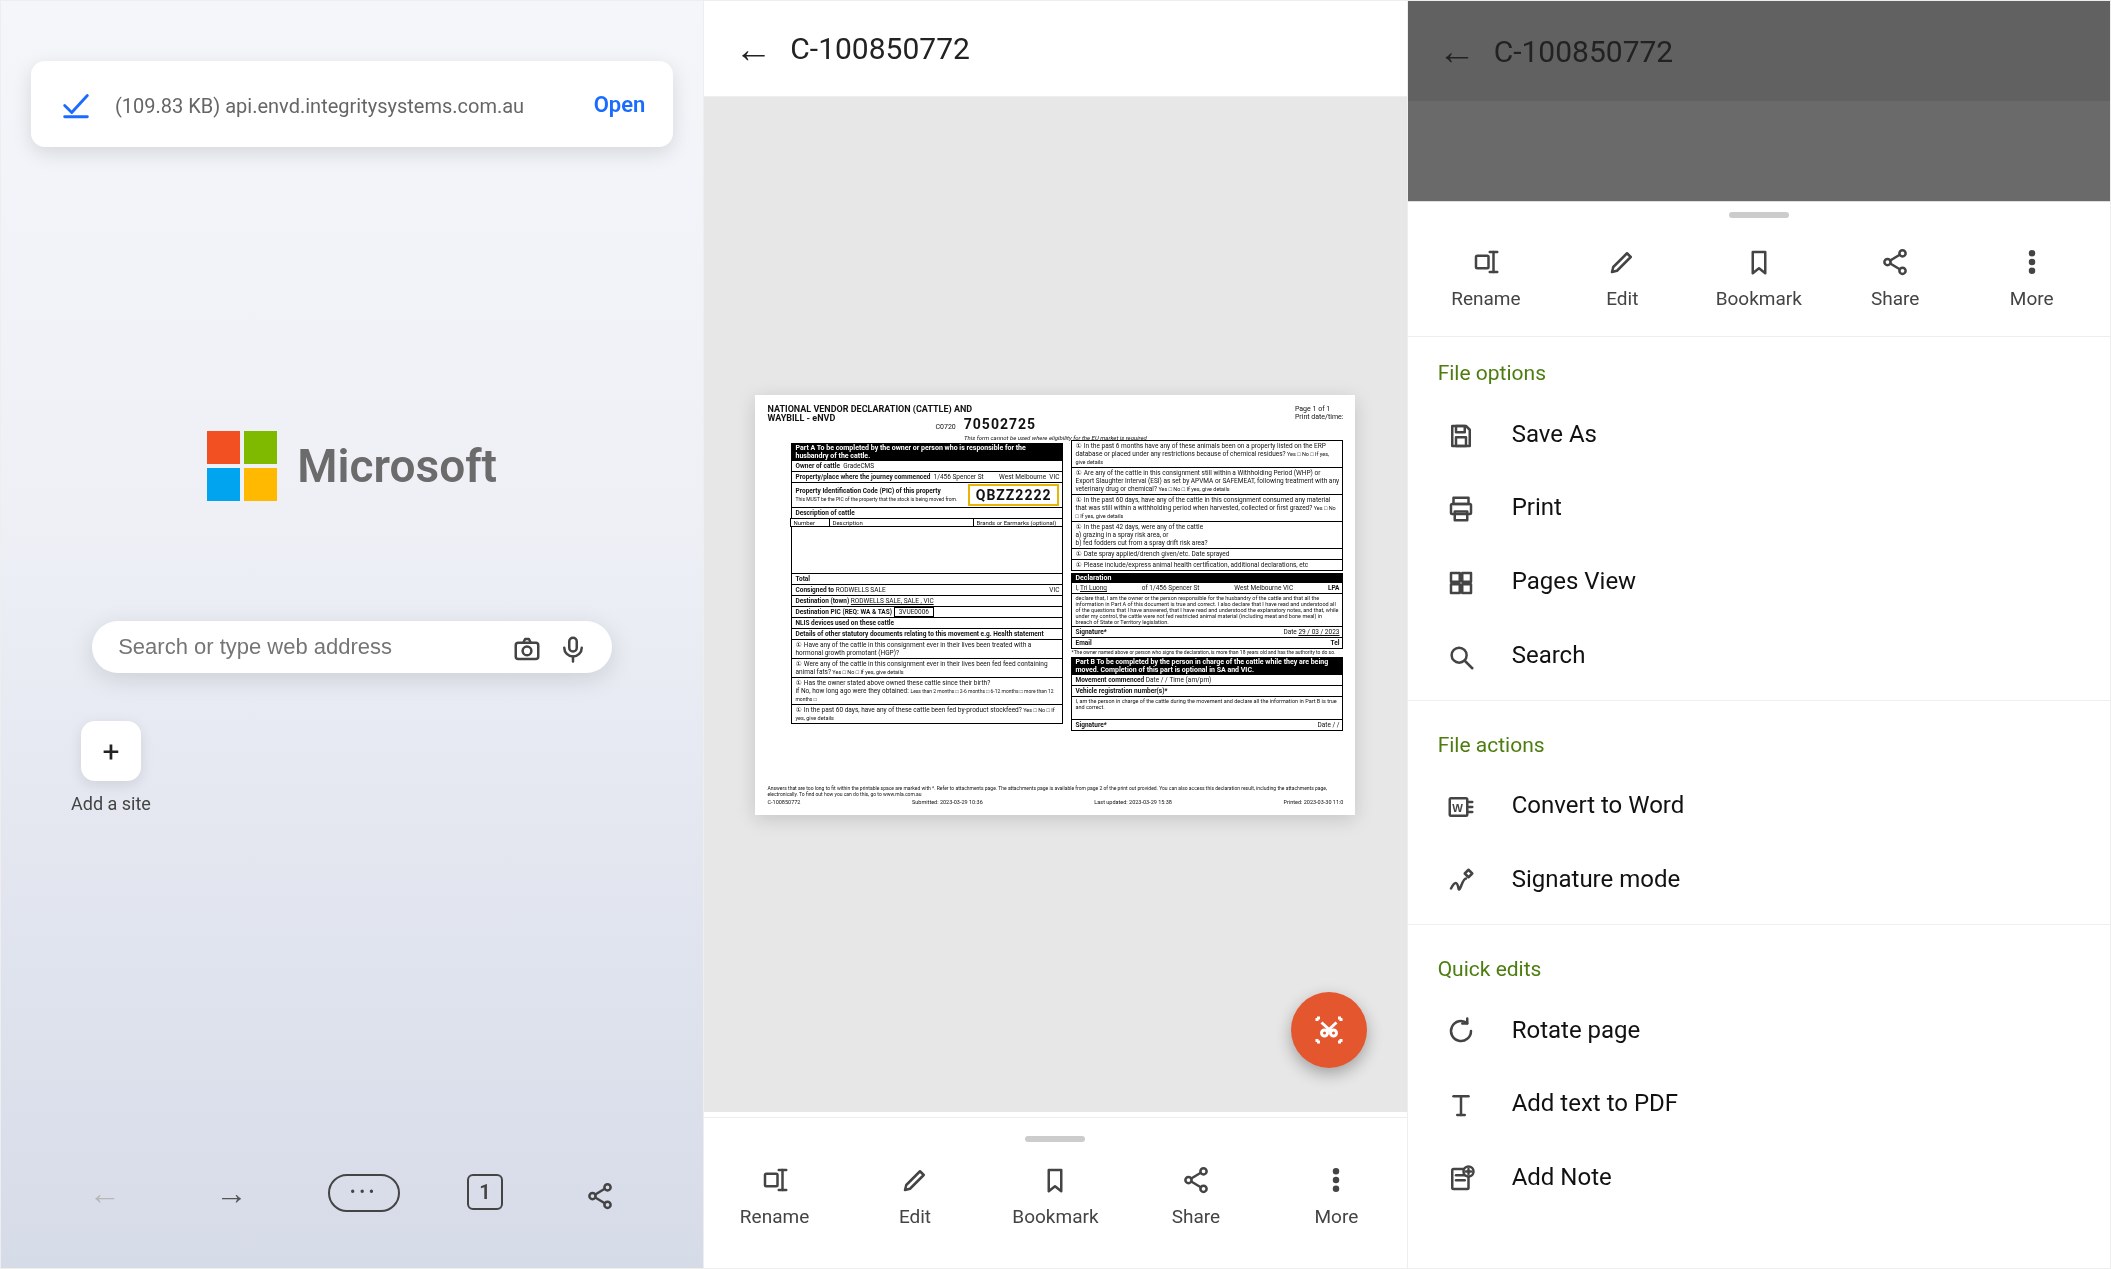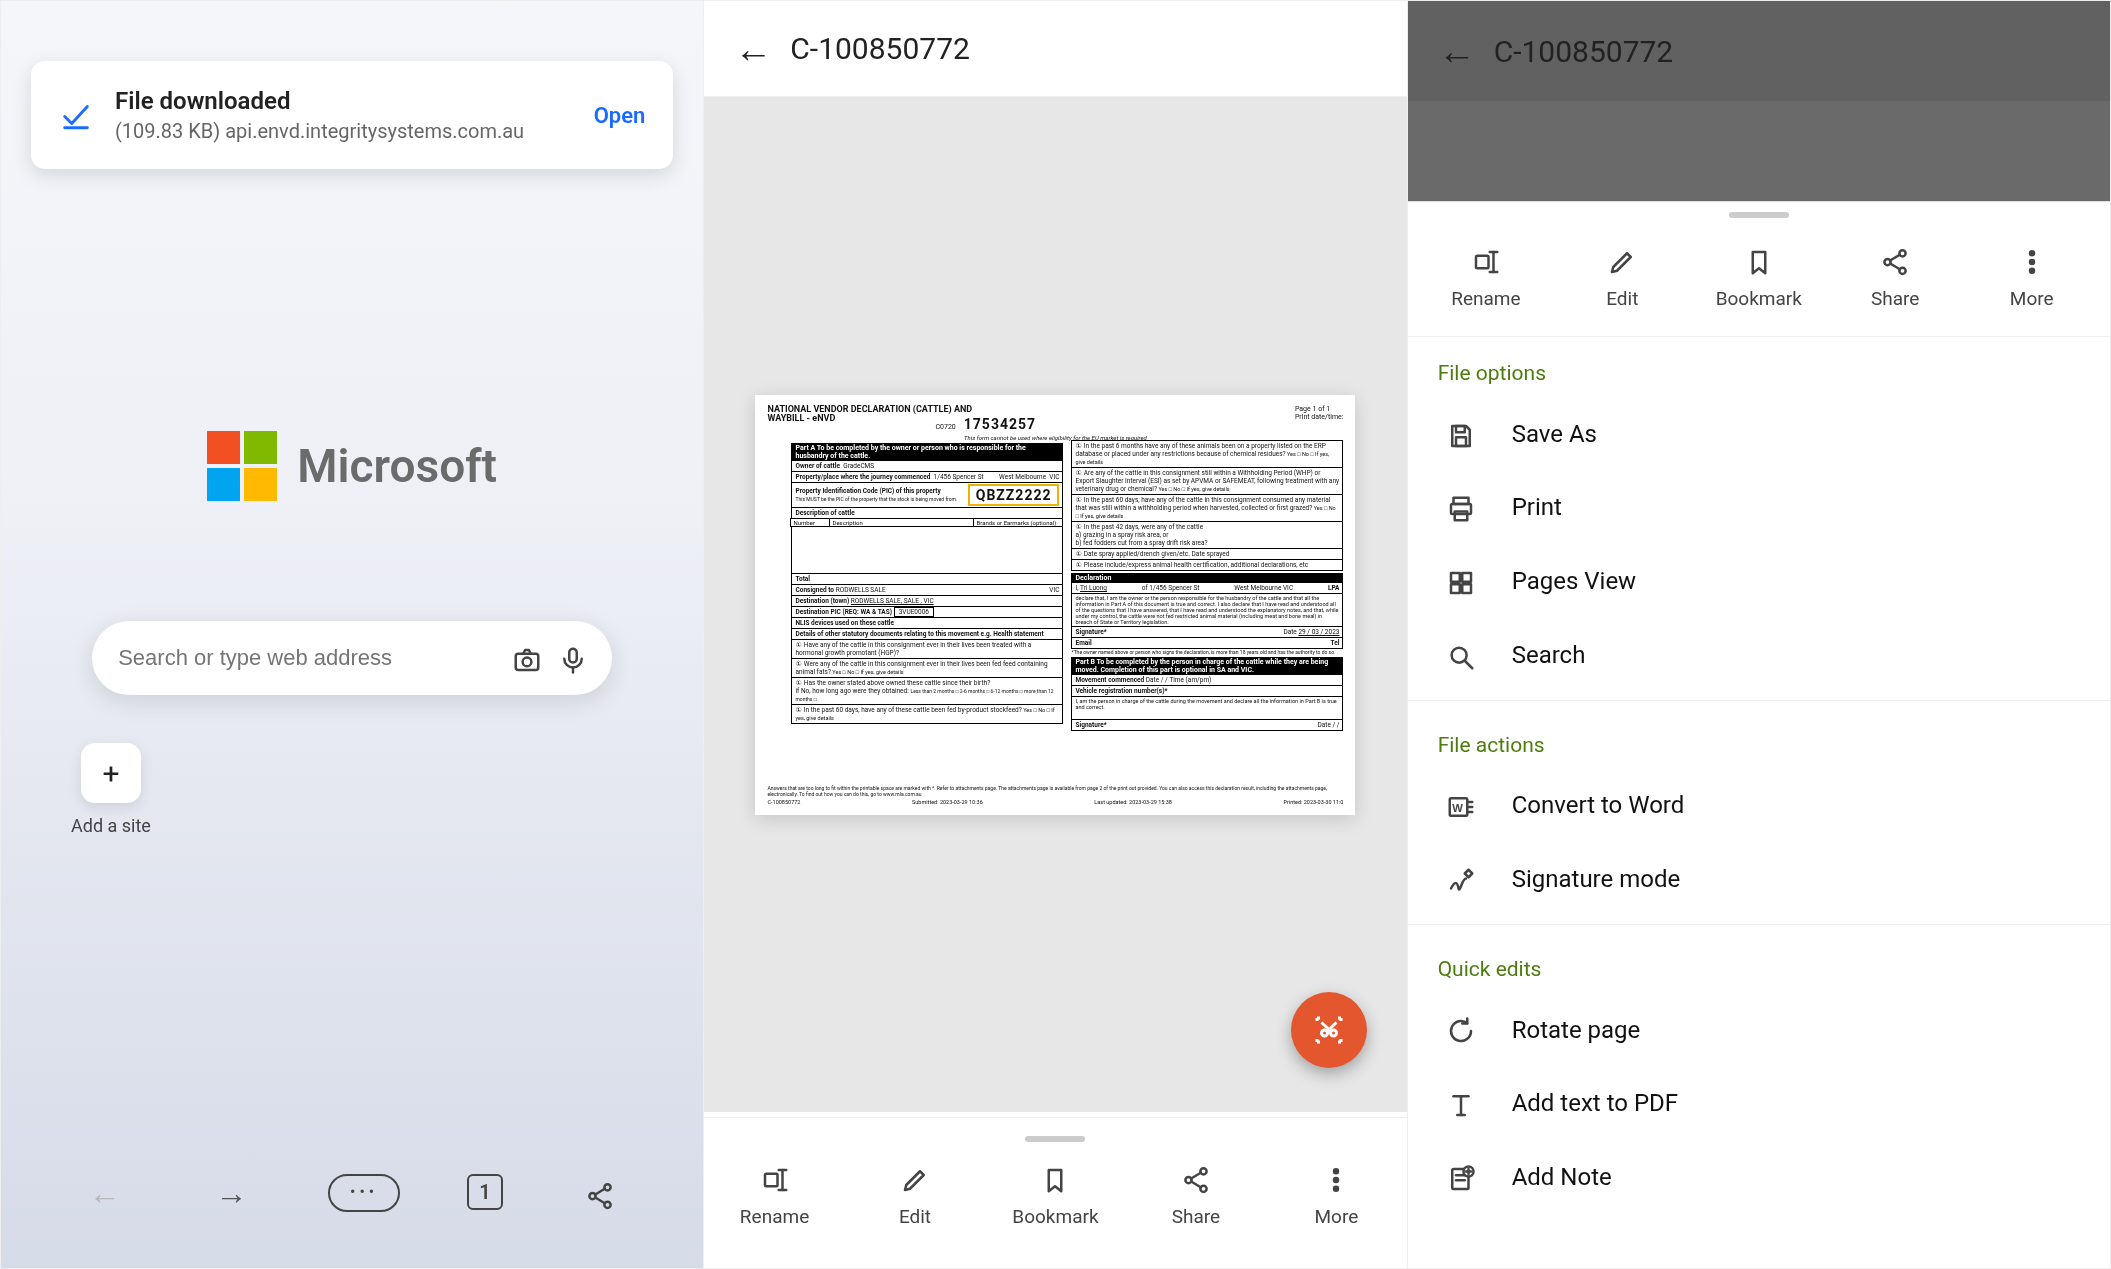--- a/index.html
+++ b/index.html
@@ -61,21 +61,21 @@
     display: grid; grid-template-columns: 1fr 1fr; grid-template-rows: 1fr 1fr; gap: 4px;
   }
   .p1 .mslogo .t1 { background:#f25022; }
   .p1 .mslogo .t2 { background:#7fba00; }
   .p1 .mslogo .t3 { background:#00a4ef; }
   .p1 .mslogo .t4 { background:#ffb900; }
   .p1 .mslogo .word { font-size: 46px; font-weight: 600; color: #6b6b6b; }
 
   .p1 .searchbar {
     margin-top: 120px;
-    width: 520px; height: 74px;
+    width: 520px; height: 52px;
     background: #fff; border-radius: 40px;
     box-shadow: 0 6px 24px rgba(0,0,0,.12);
     display: flex; align-items: center;
     padding: 0 24px; gap: 16px;
   }
   .p1 .searchbar input {
     flex: 1; border: none; outline: none;
     font-size: 22px; color: #444; background: transparent;
   }
   .p1 .searchbar .ic { font-size: 28px; color: #333; }
@@ -214,21 +214,20 @@
 <div class="panel p1">
 
   <div class="toast">
     <div class="check">
       <svg class="svgico" viewBox="0 0 24 24" style="stroke:#1a6bff;width:34px;height:34px;">
         <polyline points="4 13 9 18 20 6"></polyline>
         <line x1="4" y1="21" x2="20" y2="21"></line>
       </svg>
     </div>
     <div class="txt">
-      <div class="title">File downloaded</div>
       <div class="sub">(109.83 KB) api.envd.integritysystems.com.au</div>
     </div>
     <div class="open">Open</div>
   </div>
 
   <div class="centerblock">
     <div class="mslogo">
       <div class="tiles">
         <div class="t1"></div>
             <div class="t2"></div>
@@ -292,21 +291,21 @@
     <div class="page">
       <div class="hrow">
         <div class="ttl">NATIONAL VENDOR DECLARATION (CATTLE) AND WAYBILL - eNVD</div>
         <div>
           <span class="pageno">Page 1 of 1</span><br>
           <span class="pageno">Print date/time:</span>
         </div>
       </div>
       <div class="idrow">
         <span class="co">C0720</span>
-        <span class="serial">17534257</span>
+        <span class="serial">70502725</span>
       </div>
       <div class="note">This form cannot be used where eligibility for the EU market is required</div>
 
       <div class="splitcols">
 
         <div class="colL">
           <div class="partbar">Part A    To be completed by the owner or person who is responsible for the husbandry of the cattle.</div>
           <div class="frow"><b>Owner of cattle</b>&nbsp;&nbsp;<span>GradeCMS</span></div>
           <div class="frow" style="display:flex;justify-content:space-between;">
             <span><b>Property/place where the journey commenced</b>&nbsp; <span>1/456 Spencer St</span></span>

